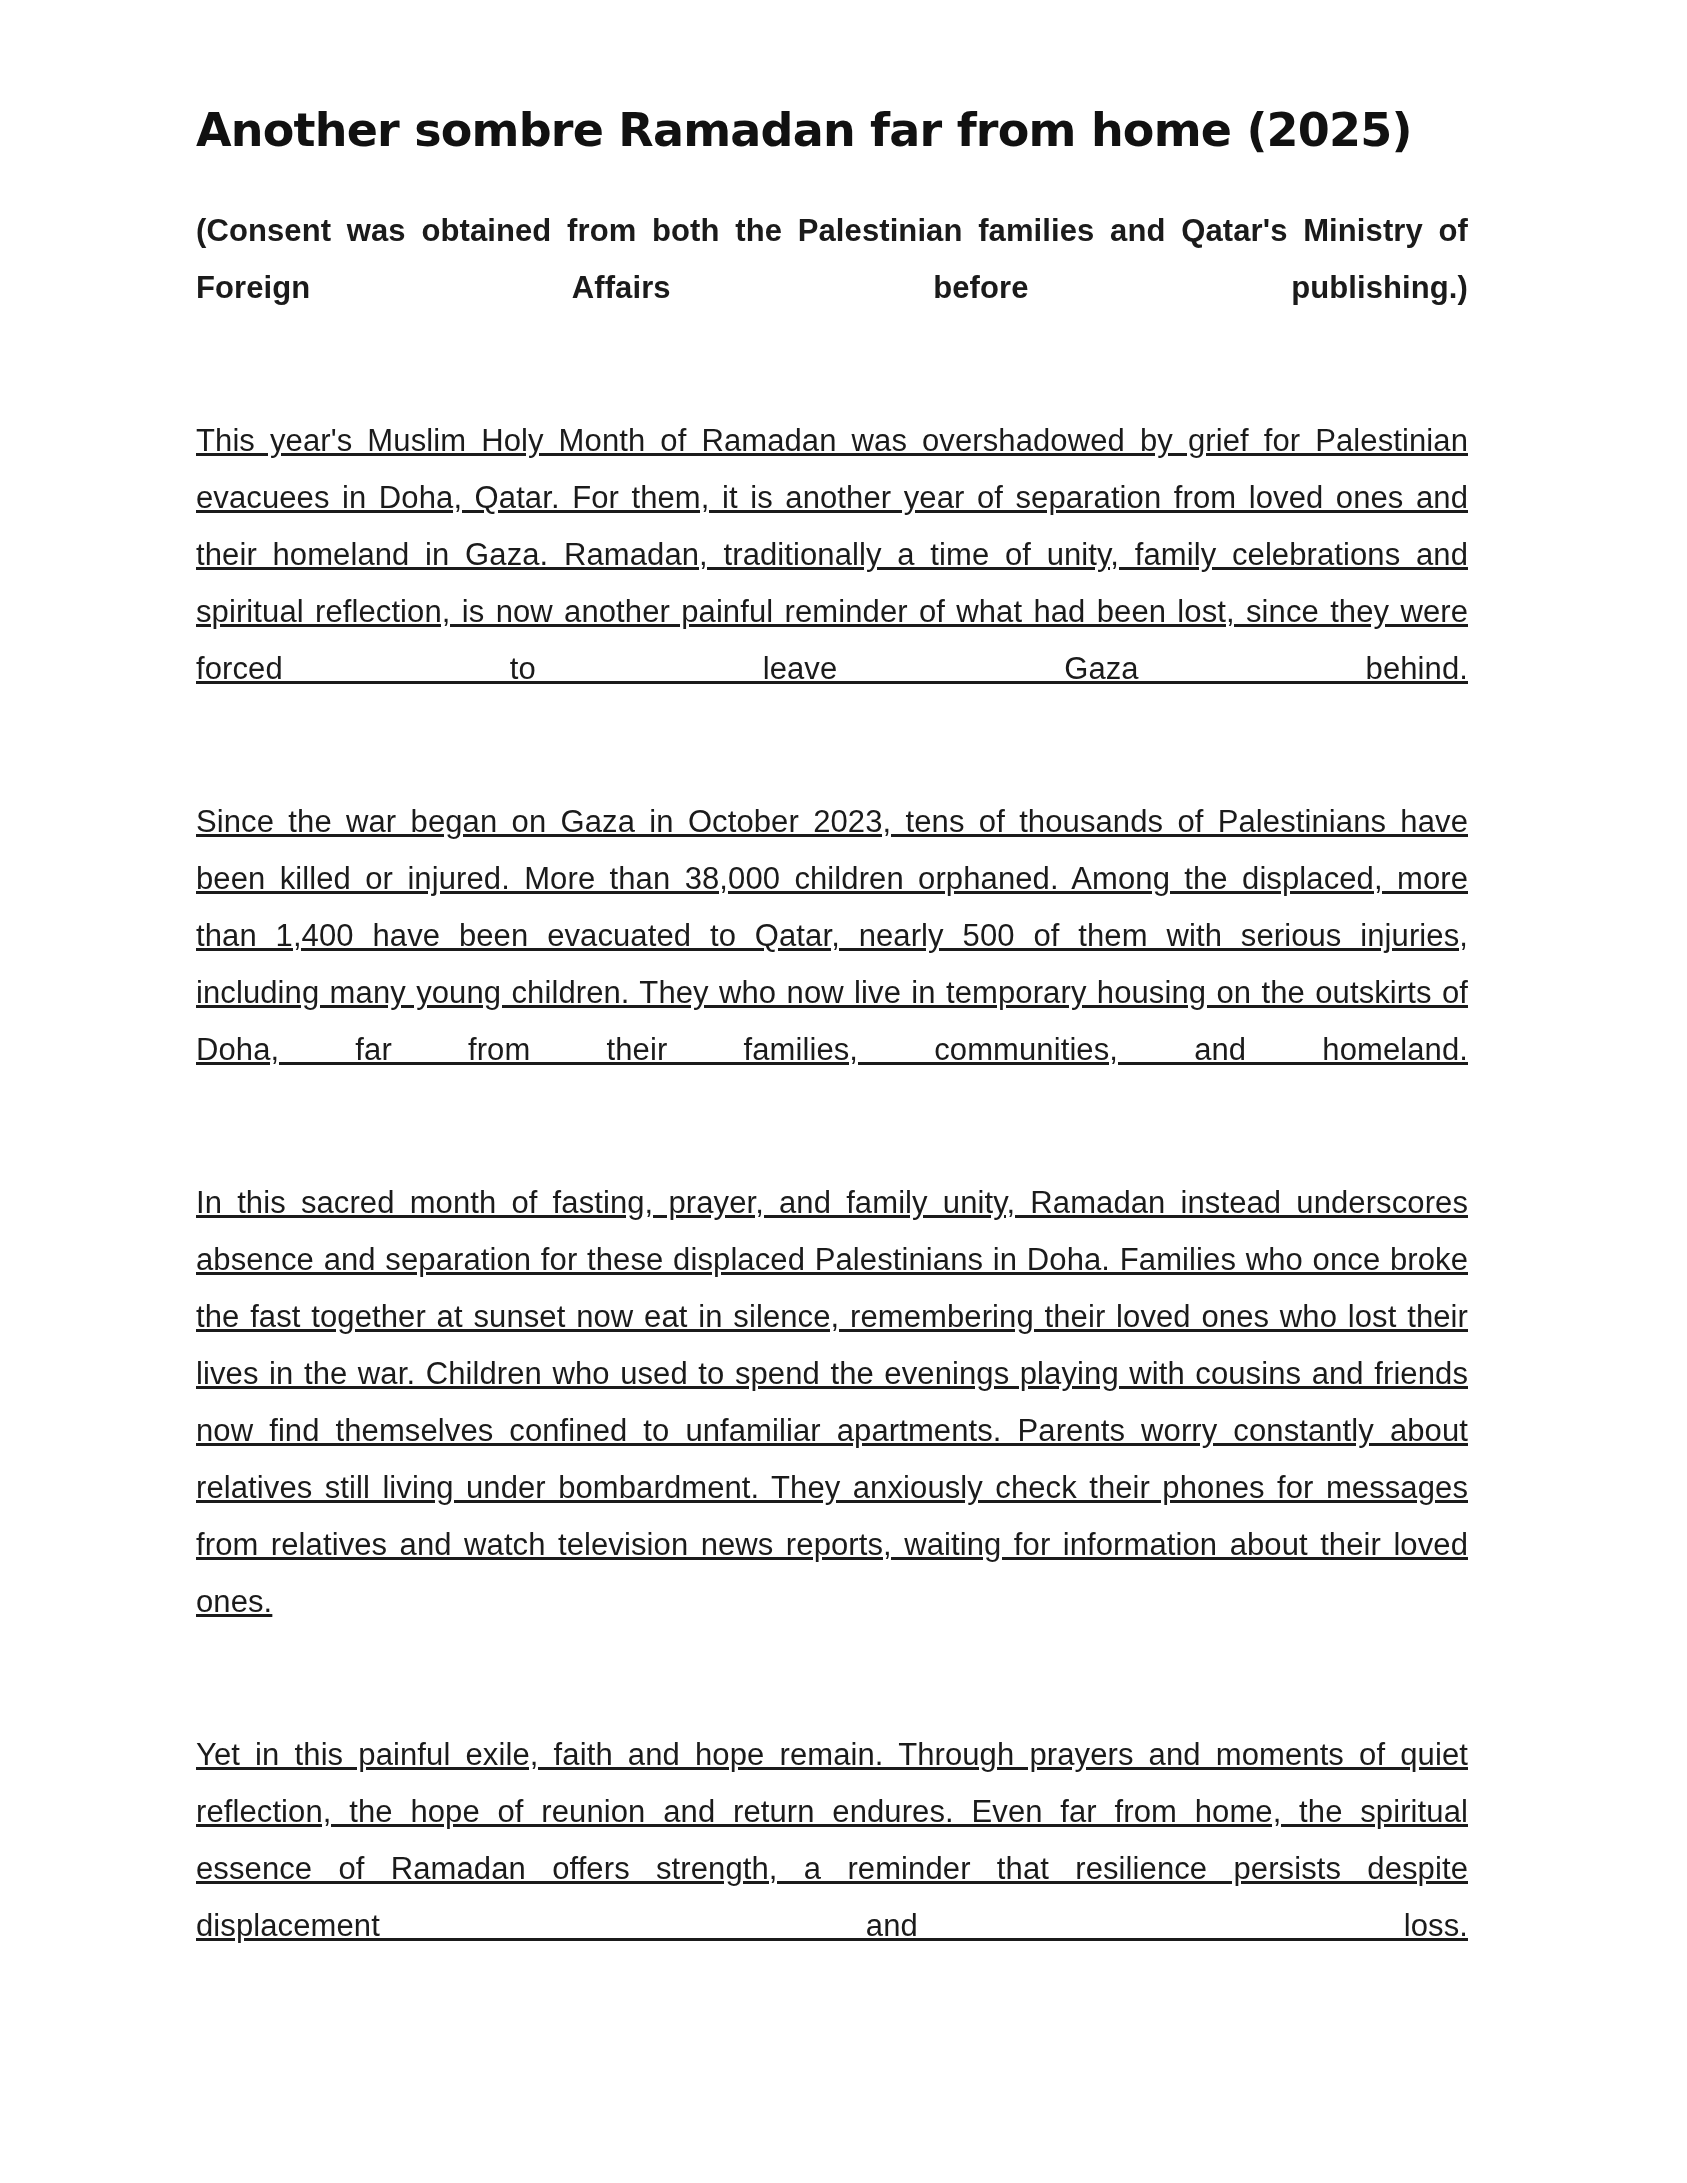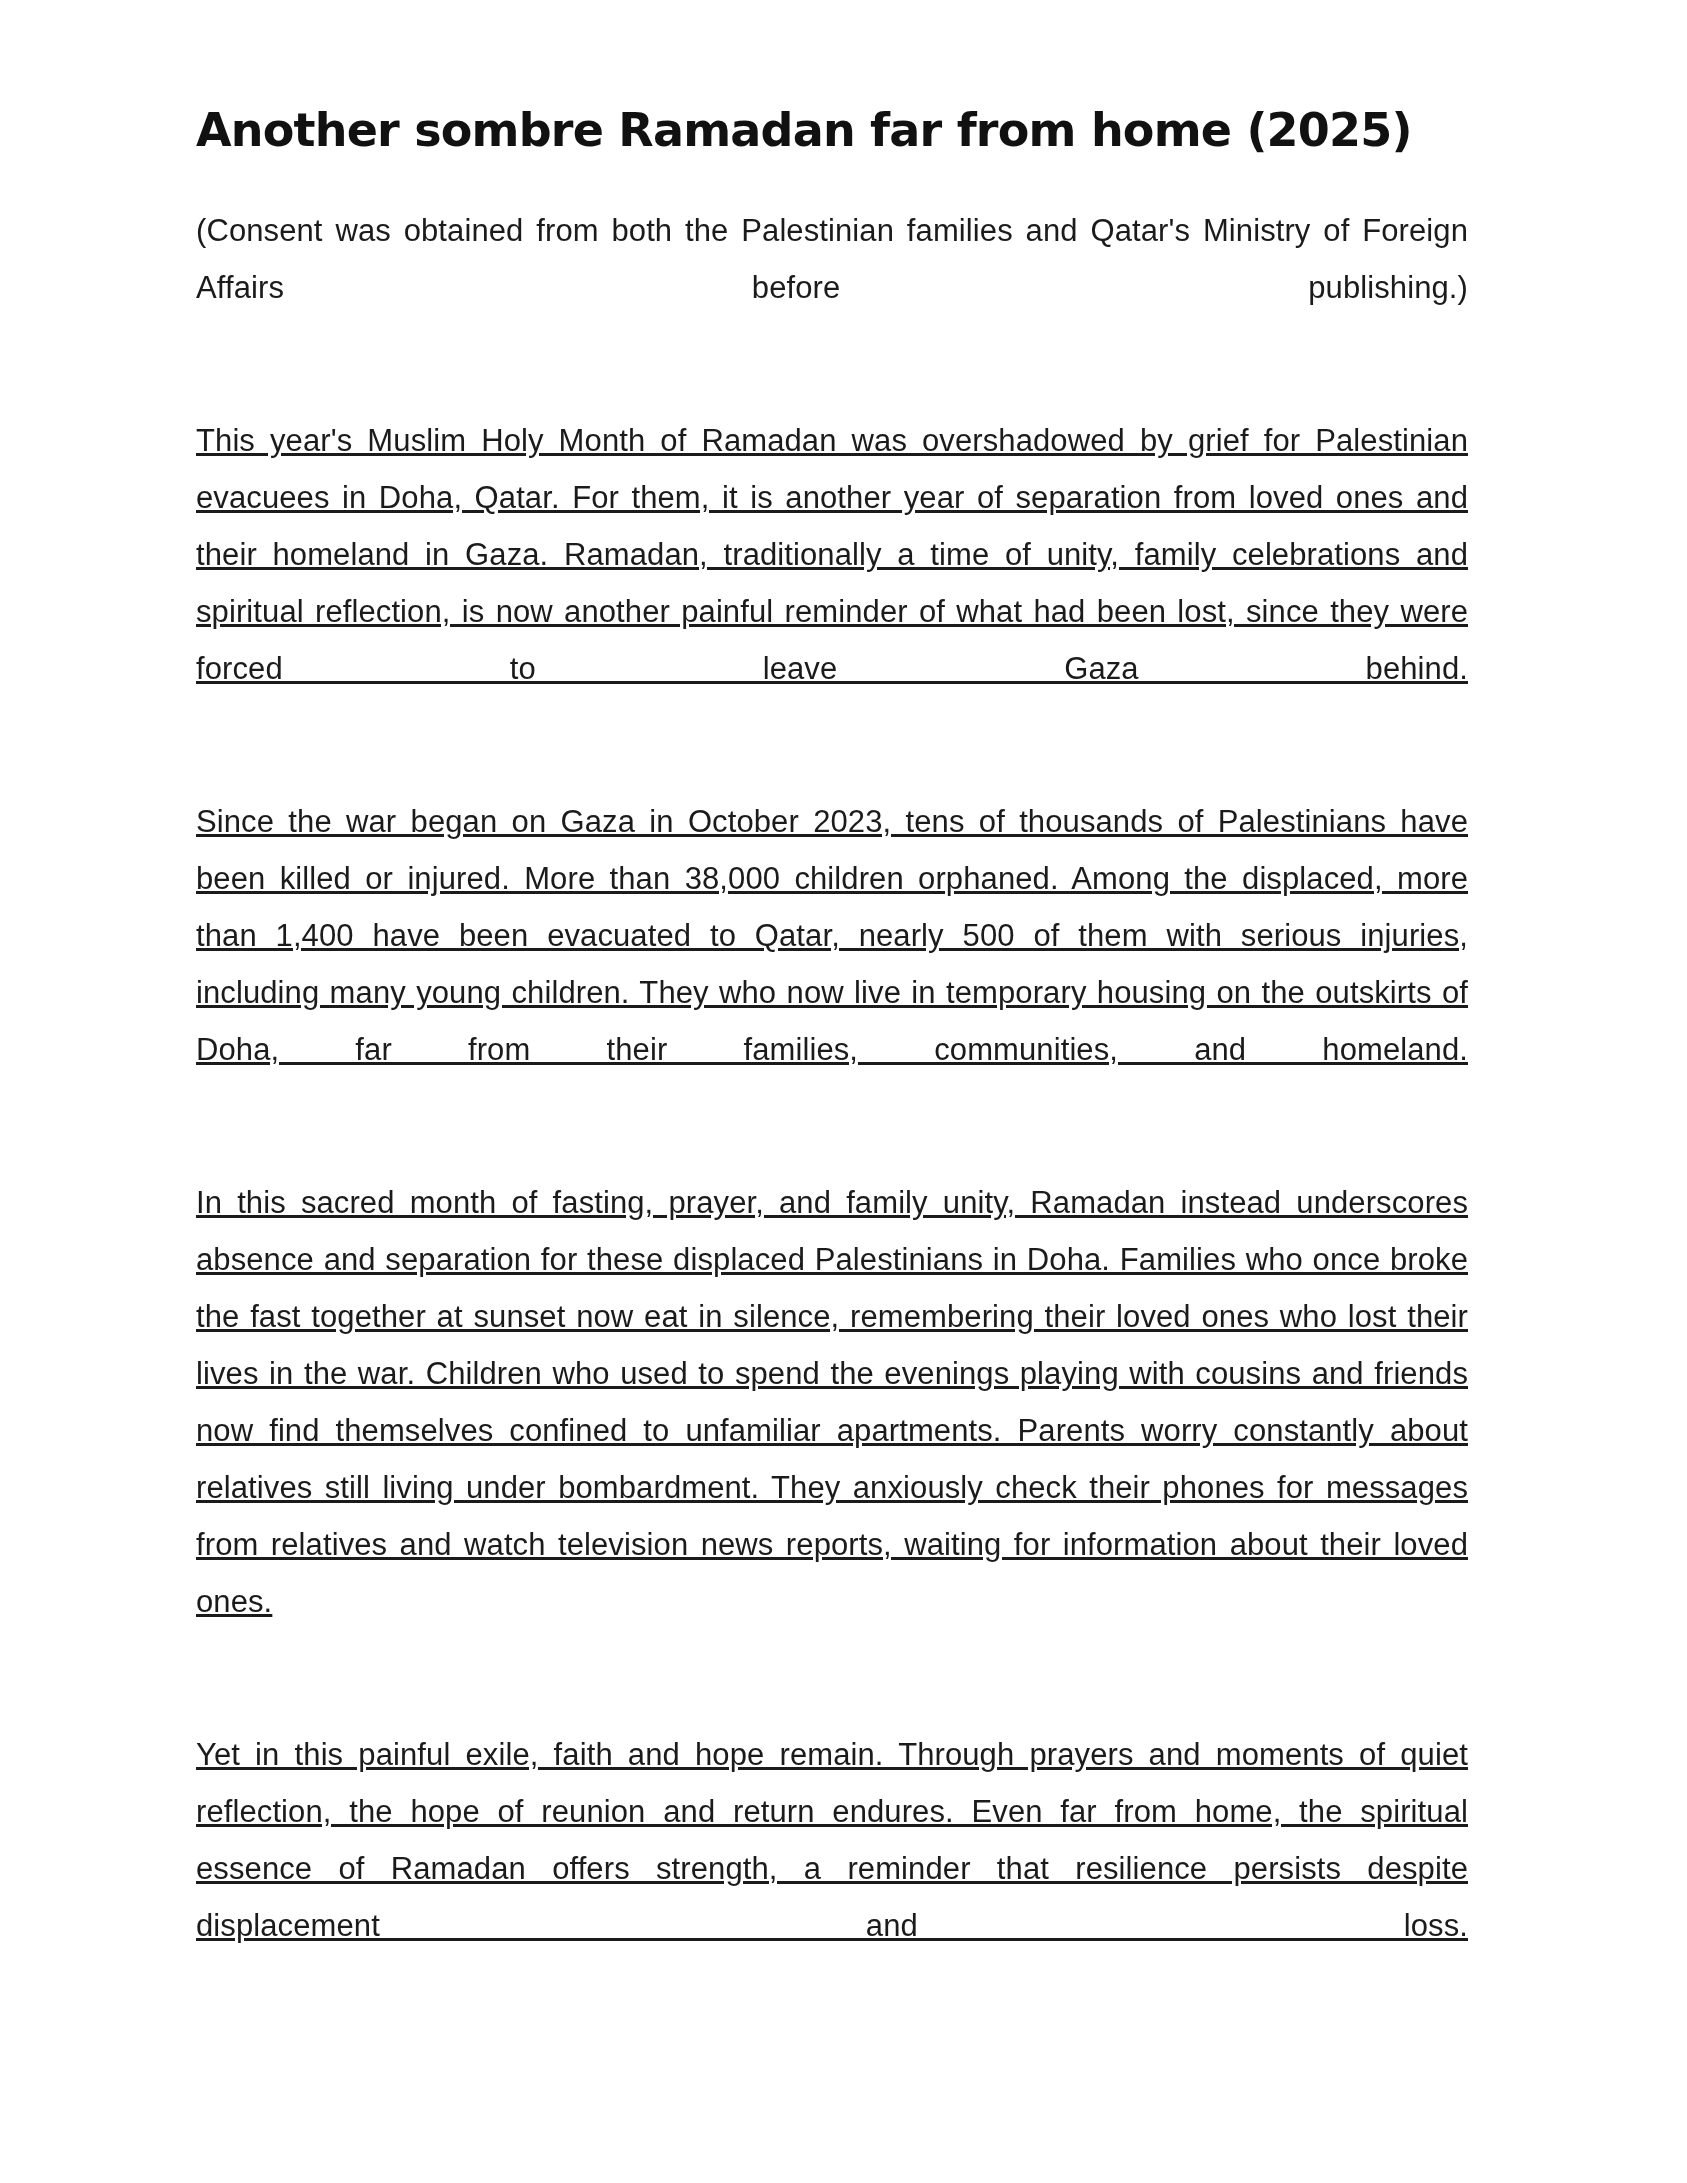--- a/index.html
+++ b/index.html
@@ -49,20 +49,21 @@
     line-height: 57px;
     color: #1b1b1b;
     text-align: justify;
     text-justify: inter-word;
     margin: 0;
     letter-spacing: 0.1px;
   }
 
   .doc-para.intro {
     margin-top: 45px;
+    font-weight: bold;
   }
 
   .doc-para.body-para {
     margin-top: 39px;
     text-decoration: underline;
   }
 
   
   .doc-para:after {
     content: "";

